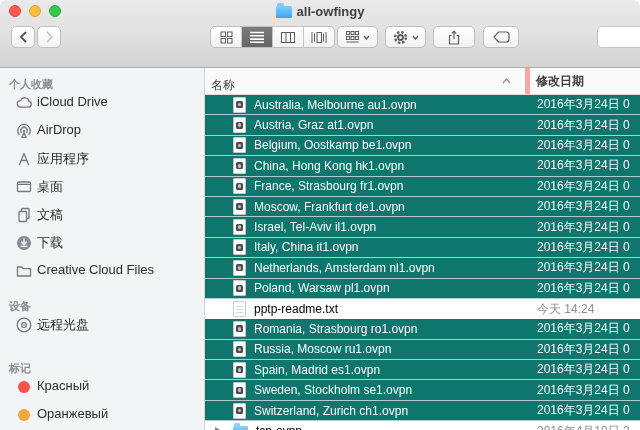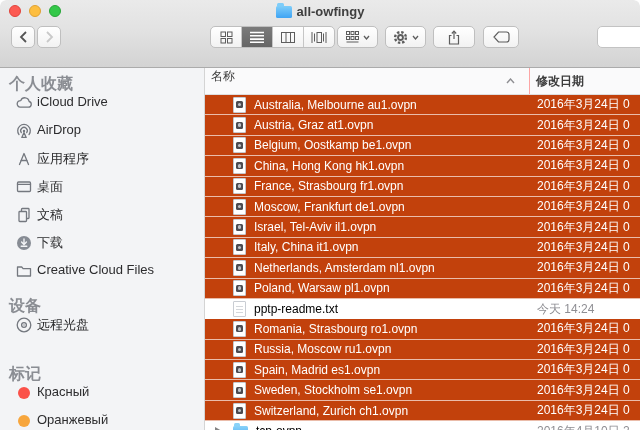--- a/index.html
+++ b/index.html
@@ -45,38 +45,38 @@
   .dd-arrange{left:337px;width:41px;gap:4px;}
   .dd-gear{left:385px;width:41px;gap:4px;}
   .btn-share{left:433px;width:42px;}
   .btn-tag{left:483px;width:36px;}
   .searchbox{position:absolute;left:597px;width:60px;height:22px;border:1px solid #c3c3c3;
     border-radius:5px;background:#fff;padding:0 6px;font-size:12px;outline:none;}
   
   .content{display:flex;height:374px;}
   .sidebar{flex:0 0 205px;width:205px;background:#f3f4f6;border-right:1px solid #d4d4d4;
     padding-top:8px;overflow:hidden;}
-  .sb-header{font-size:16px;font-weight:bold;color:#8a8d93;line-height:16px;margin:0 0 2px 9px;}
+  .sb-header{font-size:11px;font-weight:bold;color:#8a8d93;line-height:16px;margin:0 0 2px 9px;}
   .sb-header.later{margin-top:8px;}
-  .sb-header.tags{margin-top:22px;}
+  .sb-header.tags{margin-top:16px;}
   .sb-item{height:28px;display:flex;align-items:flex-start;padding-left:15px;font-size:13px;color:#2c2c2e;}
   .sb-icon{width:17px;height:18px;margin-right:5px;display:flex;align-items:center;justify-content:center;flex:0 0 17px;}
   .tag-dot{width:12px;height:12px;border-radius:50%;margin:0 2px;}
   .sb-item.faded{opacity:.55;}
   
   .main{flex:1;background:#fff;position:relative;overflow:hidden;display:flex;flex-direction:column;}
   .list-header{height:27px;flex:0 0 27px;display:flex;background:#fafafb;border-bottom:1px solid #dedee0;
     font-size:12px;color:#3c3c3c;}
-  .hcol-name{width:325px;flex:0 0 325px;display:flex;align-items:flex-start;padding-left:6px;
-    border-right:1px solid #fca5a5;position:relative;}
+  .hcol-name{width:325px;flex:0 0 325px;display:flex;align-items:flex-end;padding-left:6px;
+    border-right:5px solid #fca5a5;position:relative;}
   .sort-arrow{position:absolute;right:14px;top:10px;color:#8f8f93;}
   .hcol-date{flex:1;display:flex;align-items:center;padding-left:6px;font-weight:bold;}
   .rows{flex:1;}
   .row{height:20.4px;display:flex;align-items:center;position:relative;background:#fff;font-size:12px;}
-  .row.selected{background:#c2410c;border-bottom:1px solid rgba(255,255,255,0.65);}
+  .row.selected{background:#0f766e;border-bottom:1px solid rgba(255,255,255,0.65);}
   .row .gutter{flex:0 0 28px;position:relative;height:100%;}
   .disclosure{position:absolute;left:10px;top:50%;margin-top:-4px;width:0;height:0;
     border-left:7px solid #848484;border-top:4.5px solid transparent;border-bottom:4.5px solid transparent;}
   .row .name{color:#000;white-space:nowrap;overflow:hidden;margin-left:8px;}
   .row.selected .name{color:#fff;}
   .row .date{position:absolute;left:332px;right:0;white-space:nowrap;overflow:hidden;color:#8e8e93;}
   .row.selected .date{color:#fff;}
   
   .icon-page{width:13px;height:16px;background:#fff;border:1px solid #c6cad0;border-radius:1px;position:relative;flex:0 0 13px;}
   .icon-page .badge{position:absolute;left:2px;top:3.5px;width:7px;height:7px;background:#4c4c52;border-radius:1.5px;}

